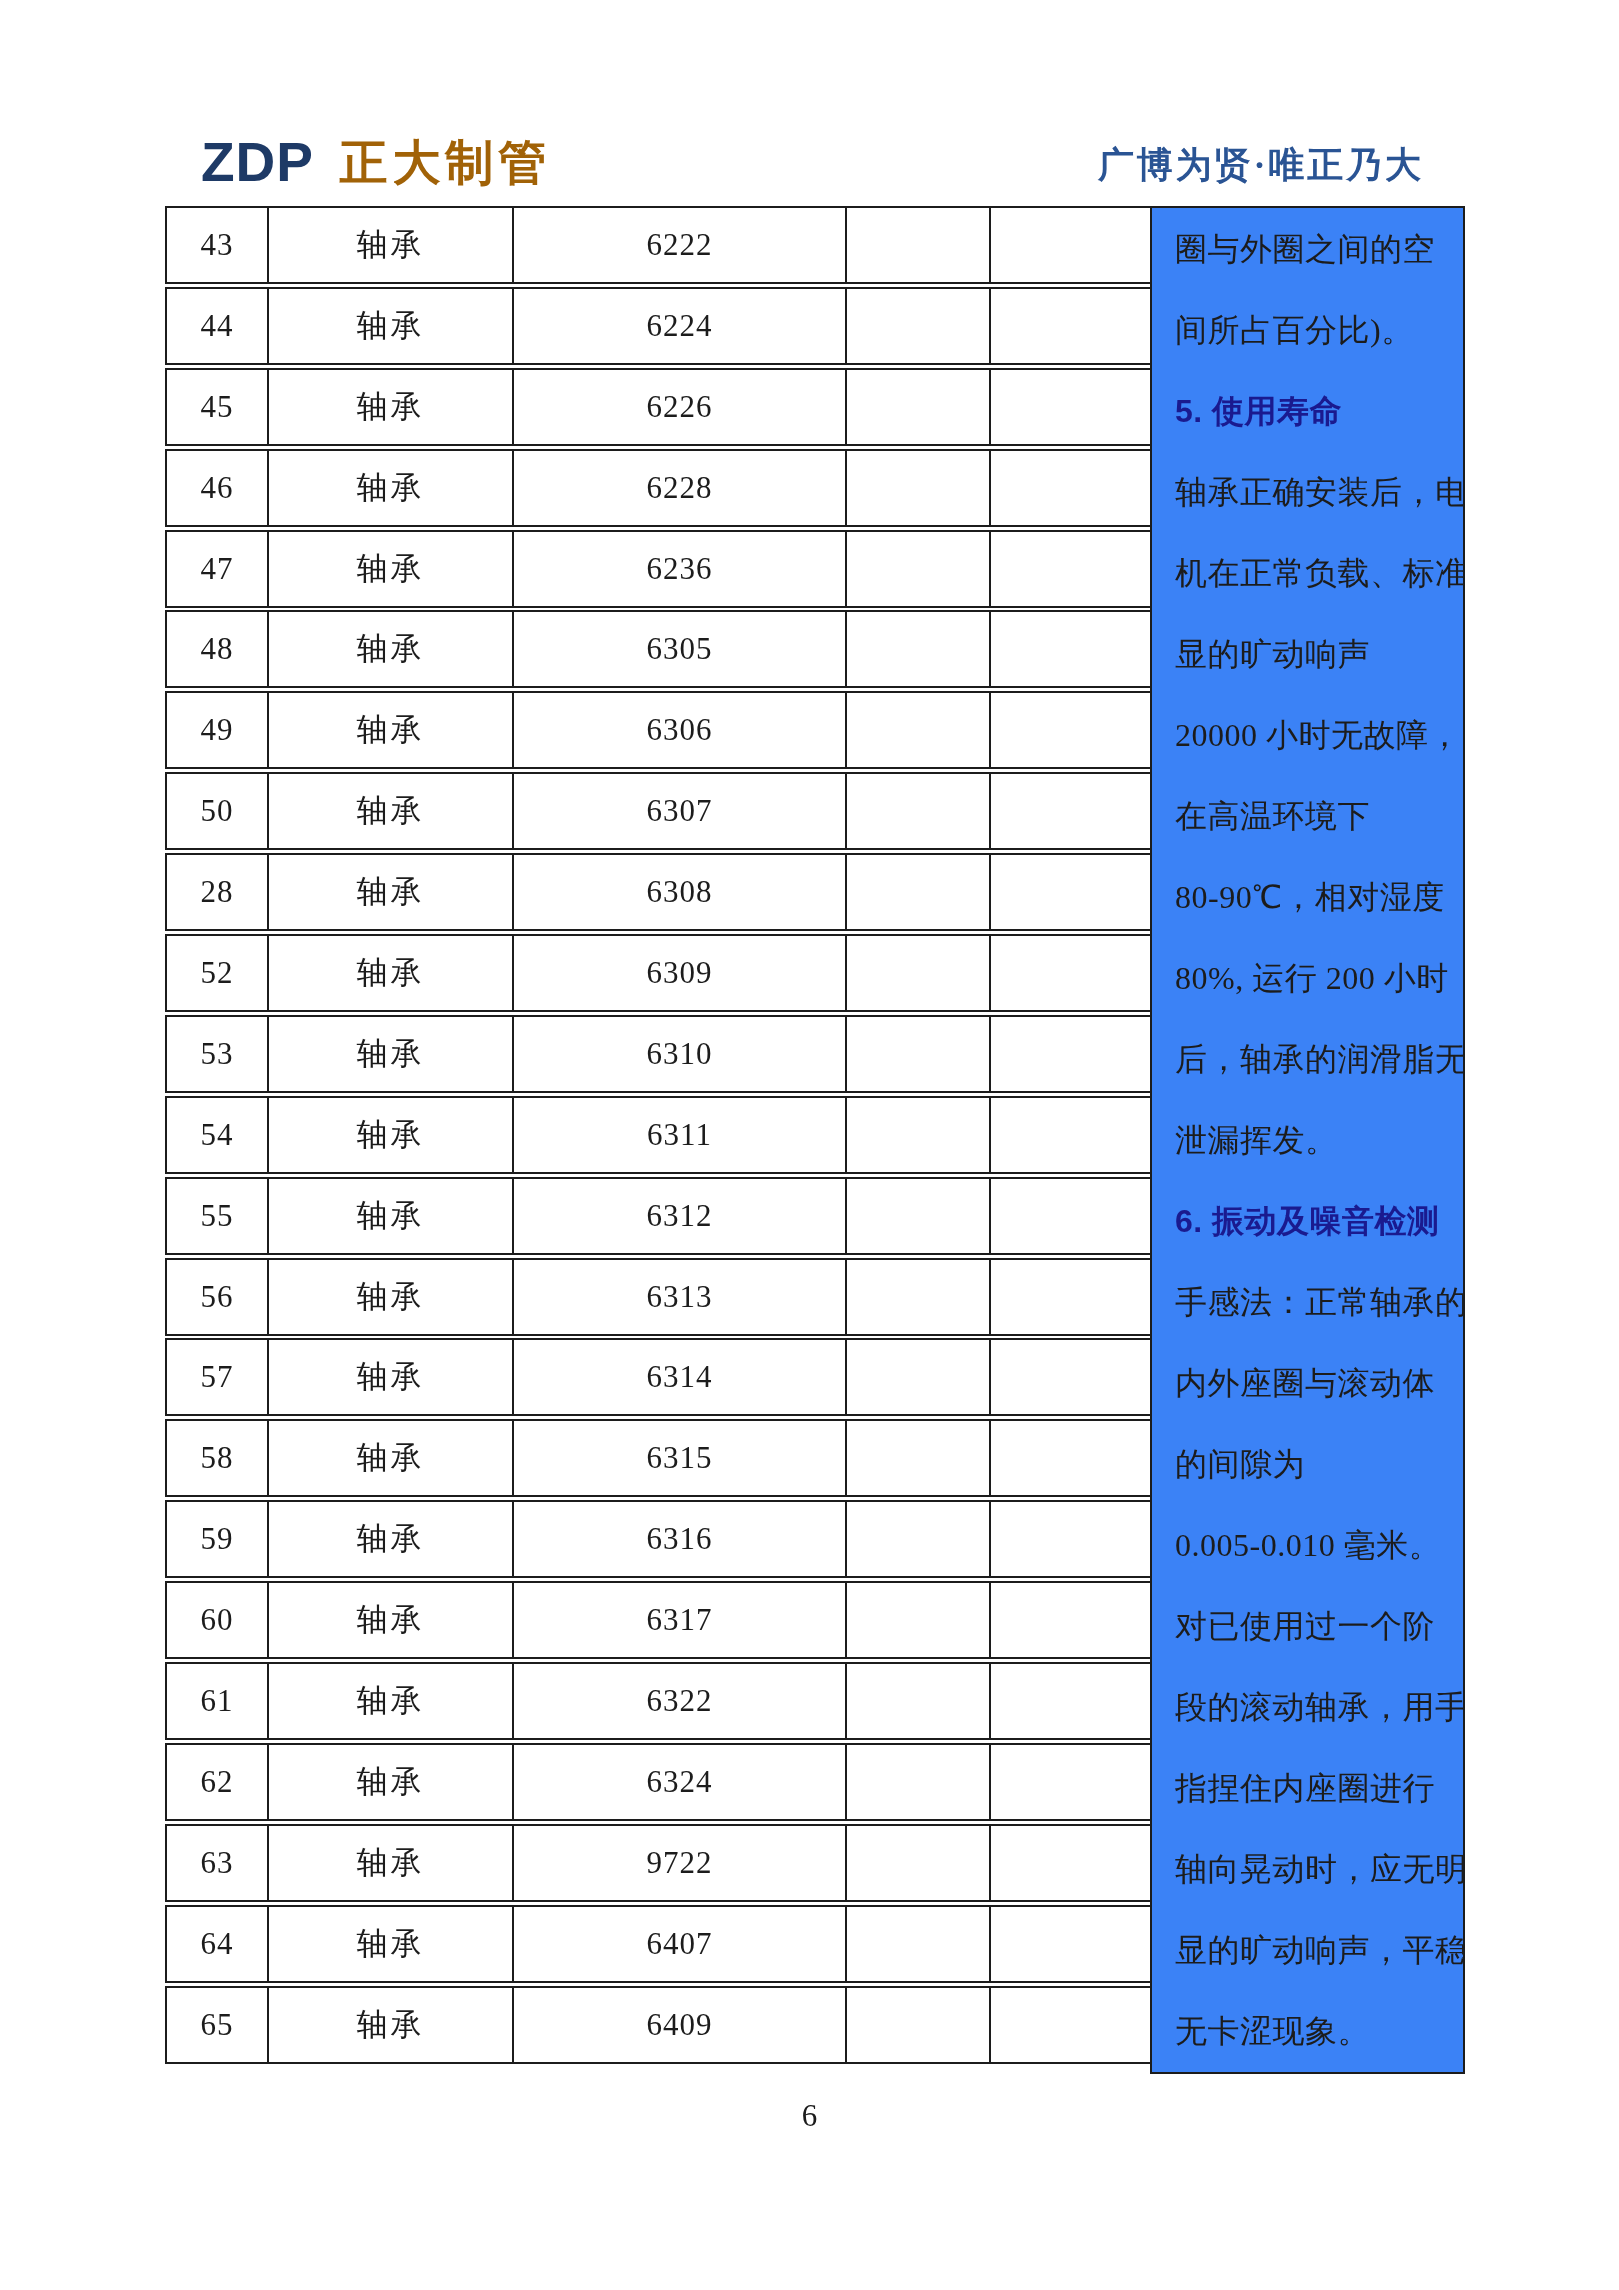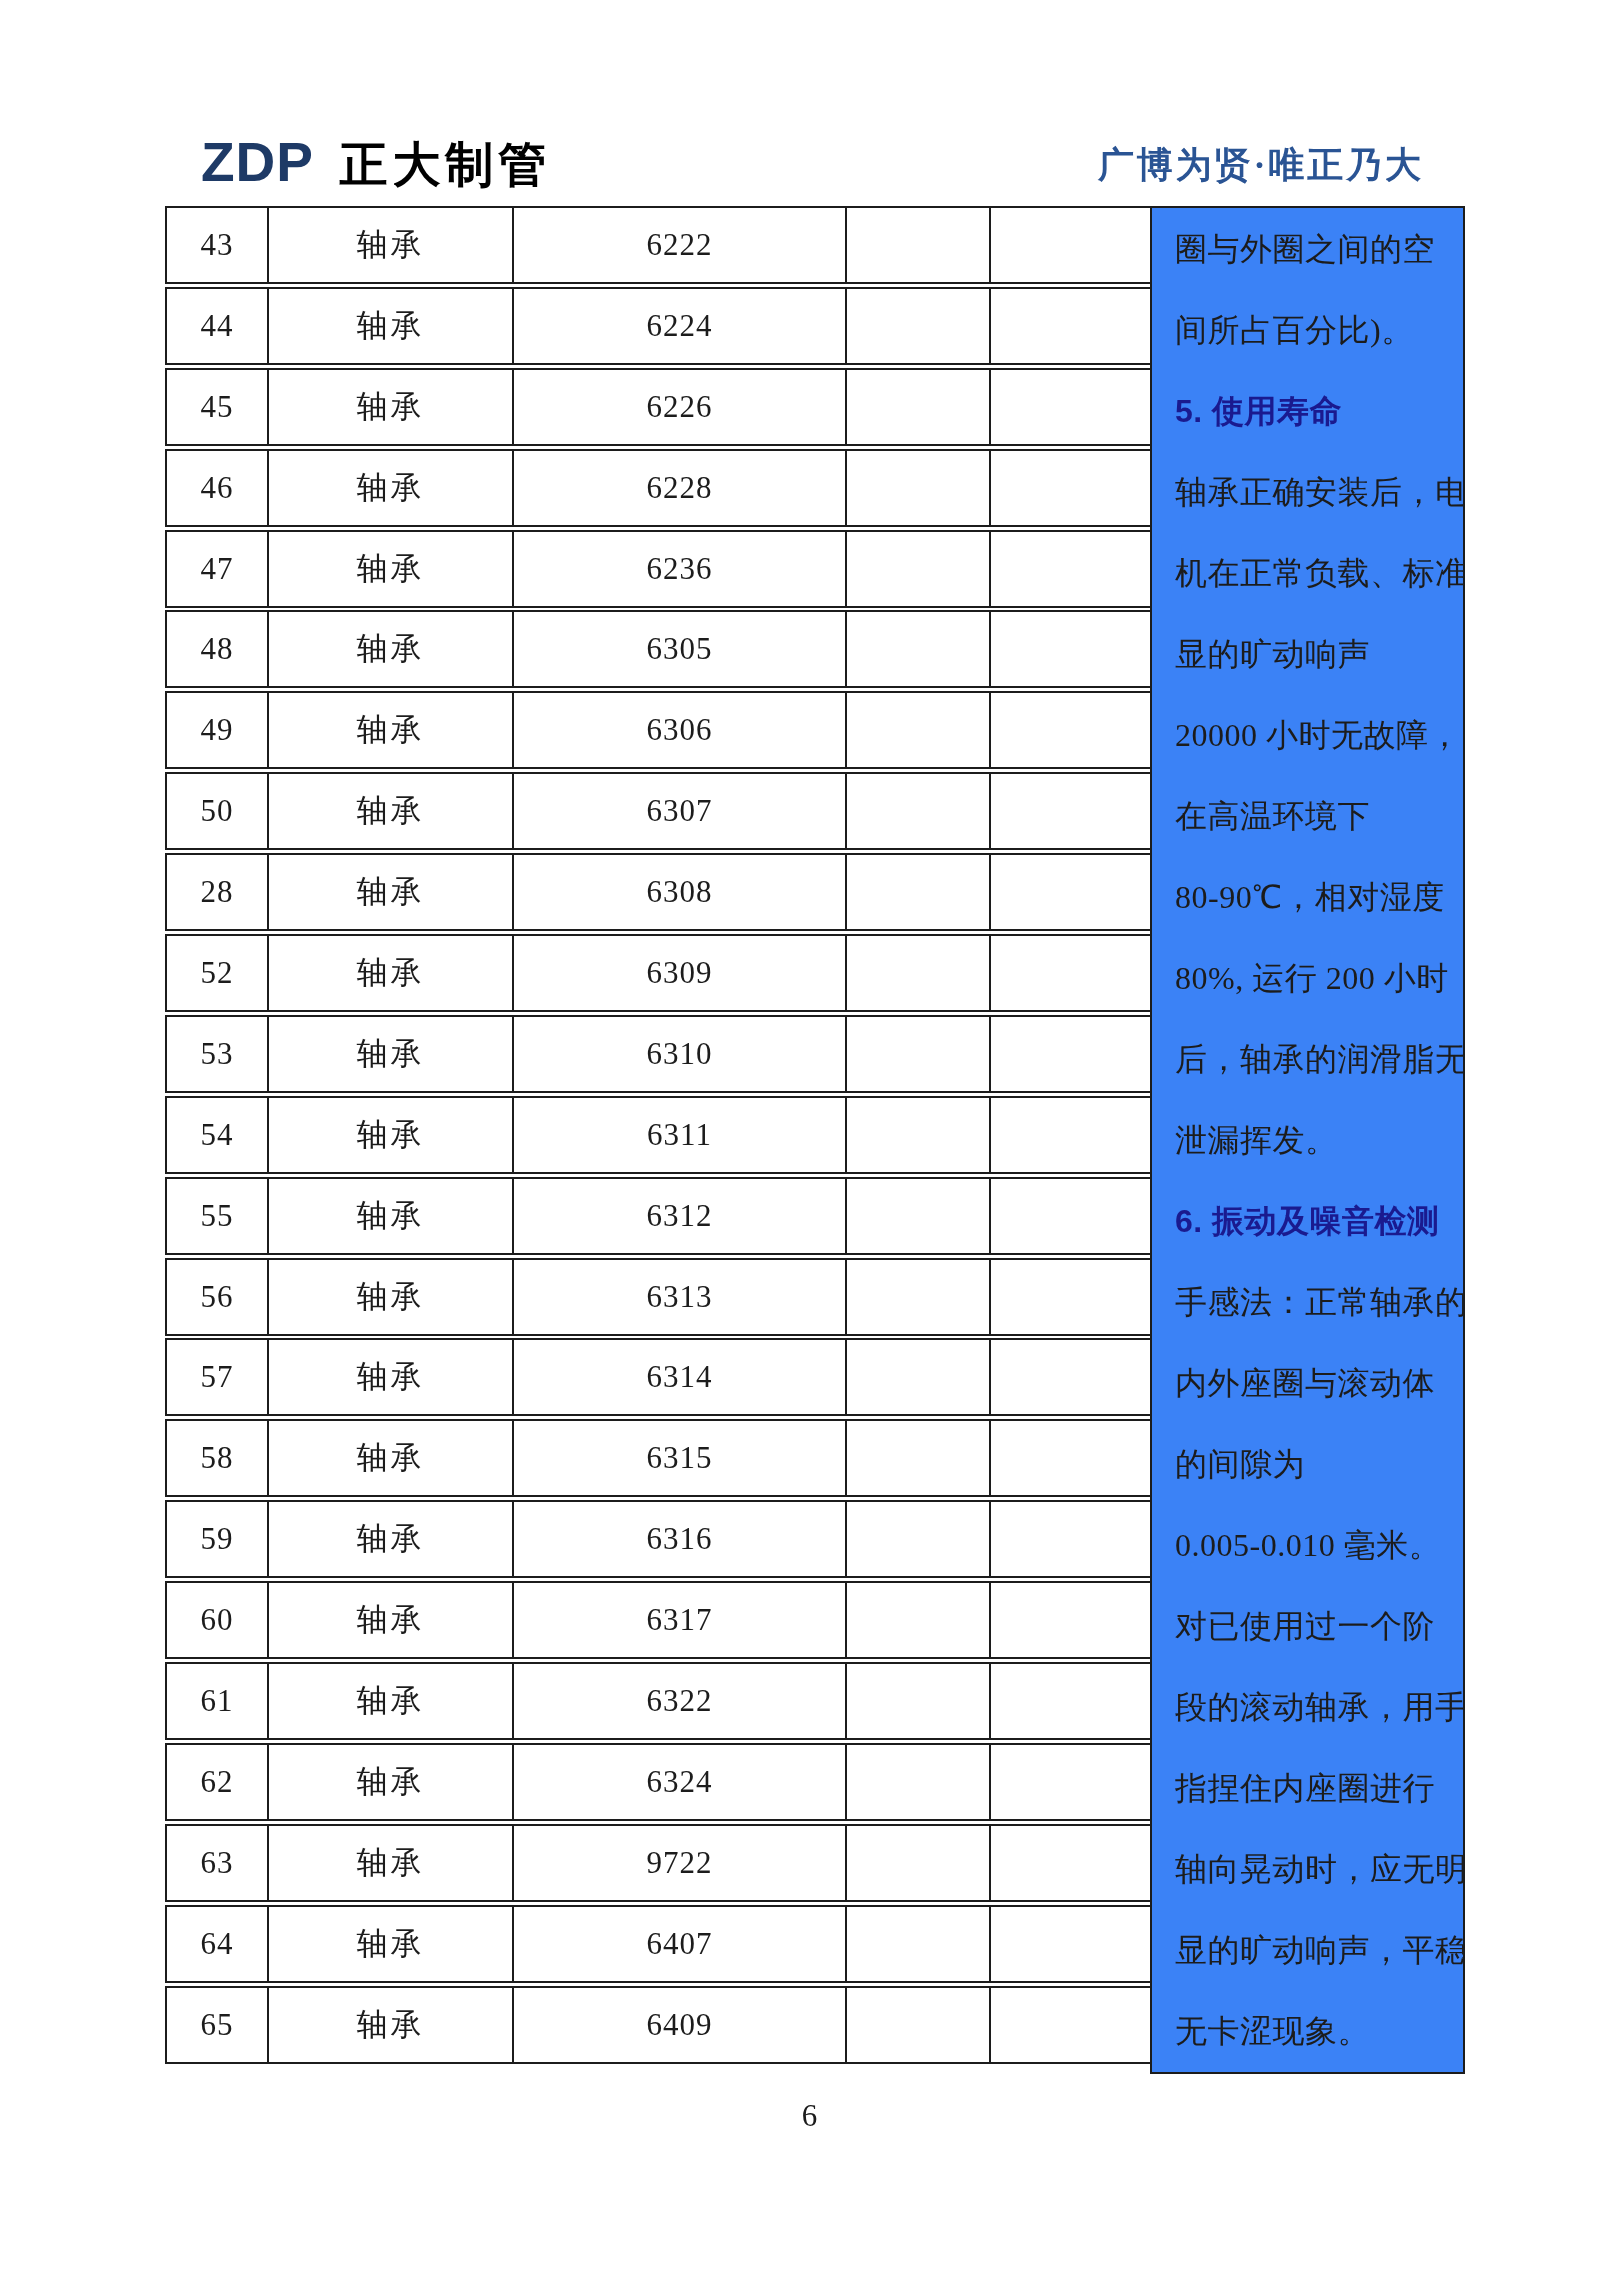--- a/index.html
+++ b/index.html
@@ -7,32 +7,32 @@
     width:1619px;height:2291px;
     background:#ffffff;
     position:relative;
     font-family:"Liberation Serif", serif;
     color:#1c1c1c;
     overflow:hidden;
   }
   
   .hdr-logo{
     position:absolute;left:201px;top:135px;
-    display:flex;align-items:flex-end;gap:25.5px;
+    display:flex;align-items:center;gap:25.5px;
     white-space:nowrap;
   }
   .hdr-logo .zdp{
     font-family:"Liberation Sans", sans-serif;
     font-weight:900;font-size:55px;line-height:55px;
     color:#1e3a66;letter-spacing:1px;
   }
   .hdr-logo .company{
     font-family:"Liberation Sans", sans-serif;
     font-weight:bold;font-size:48px;line-height:51px;
-    color:#000000;letter-spacing:4.9px;
+    color:#a16207;letter-spacing:4.9px;
   }
   .hdr-slogan{
     position:absolute;top:145px;right:195px;
     font-family:"Liberation Serif", serif;
     font-weight:bold;font-size:36px;line-height:41px;
     color:#2a5494;letter-spacing:2.9px;
     white-space:nowrap;
   }
   
   .doc-table{

